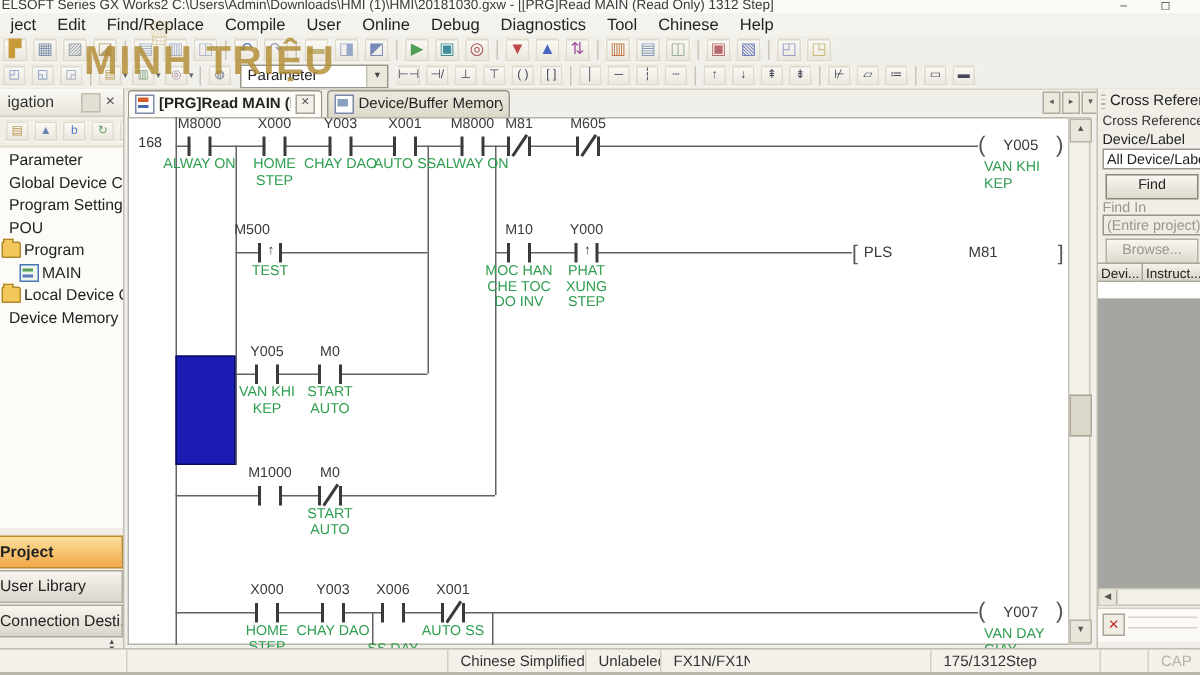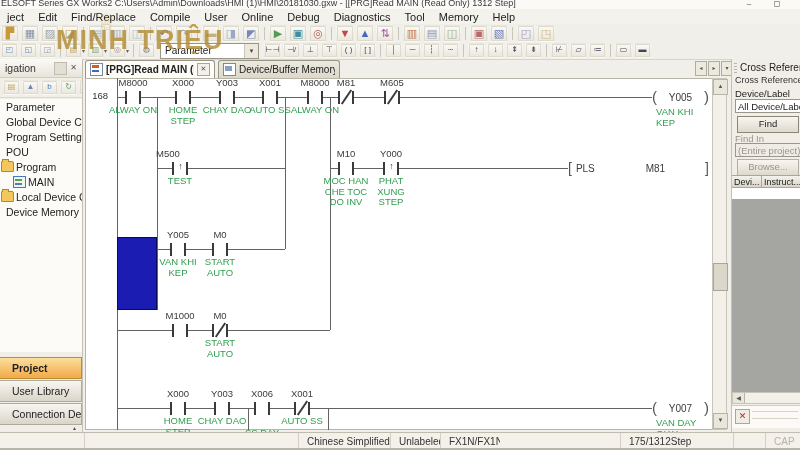--- a/index.html
+++ b/index.html
@@ -38,21 +38,21 @@
   #navtree{position:absolute;left:0;top:40px;width:82px;bottom:80px;background:#fcfbf8;}
   .trow{display:flex;align-items:center;height:15px;font-size:10.5px;color:#222;white-space:nowrap;overflow:hidden;}
   .ticn{width:11px;height:9px;margin-right:2px;flex:0 0 auto;position:relative;}
   .folder-icon{background:#f4c75c;border:1px solid #b08a28;border-radius:1px 2px 1px 1px;}
   .folder-icon:before{content:"";position:absolute;left:0;top:-3px;width:5px;height:2px;background:#f4c75c;border:1px solid #b08a28;border-bottom:none;}
   .program-icon{width:11px;height:10px;background:#eef4ee;border:1px solid #4878b8;}
   .program-icon:before{content:"";position:absolute;left:1px;top:2px;width:7px;height:2px;background:#58a058;}
   .program-icon:after{content:"";position:absolute;left:1px;top:6px;width:7px;height:2px;background:#5878b8;}
   #navbtns{position:absolute;left:0;bottom:6px;width:82px;}
   .navbtn{height:20px;margin:1px 0;background:linear-gradient(#f8f6f0,#d9d5ca);border:1px solid #aeaa9c;border-left:none;
-          font-size:10.5px;line-height:20px;padding-left:12px;color:#222;white-space:nowrap;overflow:hidden;}
+          font-size:10.5px;line-height:20px;padding-left:0;color:#222;white-space:nowrap;overflow:hidden;}
   .navbtn.active{background:linear-gradient(#fcdf9c,#f2a948);border-color:#c08c30;font-weight:bold;}
   #navchev{position:absolute;right:6px;bottom:-4px;font-size:6px;color:#555;line-height:5px;text-align:center;}
   
   #editorbg{position:absolute;left:85px;top:78px;width:627px;height:352px;background:#fff;border:1px solid #b8b4a8;border-right:none;z-index:2;box-sizing:border-box;}
   #tabbar{position:absolute;left:85px;top:60px;height:18px;display:flex;z-index:3;}
   .tab{display:flex;align-items:center;height:17px;border:1px solid #989488;border-bottom:none;border-radius:3px 3px 0 0;
        padding:0 4px;margin-right:3px;background:linear-gradient(#eceadf,#dcd8ca);max-width:120px;}
   .tab.active{background:#fdfcf6;}
   .tab .lbl{font-size:10px;white-space:nowrap;overflow:hidden;max-width:96px;}
   .tab.active .lbl{font-weight:bold;}
@@ -124,21 +124,21 @@
   <div id="menubar">
       <span class="mitem">ject</span>
       <span class="mitem">Edit</span>
       <span class="mitem">Find/Replace</span>
       <span class="mitem">Compile</span>
       <span class="mitem">User</span>
       <span class="mitem">Online</span>
       <span class="mitem">Debug</span>
       <span class="mitem">Diagnostics</span>
       <span class="mitem">Tool</span>
-      <span class="mitem">Memory</span>
+      <span class="mitem">Chinese</span>
       <span class="mitem">Help</span>
     </div>
 
   <div id="tb1" class="tbar">
       <span class="ticon" style="color: rgb(200, 154, 58);">▛</span>
       <span class="ticon" style="color: rgb(132, 148, 172);">▦</span>
       <span class="ticon" style="color: rgb(154, 162, 170);">▨</span>
       <span class="ticon" style="color: rgb(176, 160, 112);">◪</span>
       <span class="tsep"></span>
       <span class="ticon" style="color: rgb(168, 180, 200);">▤</span>

